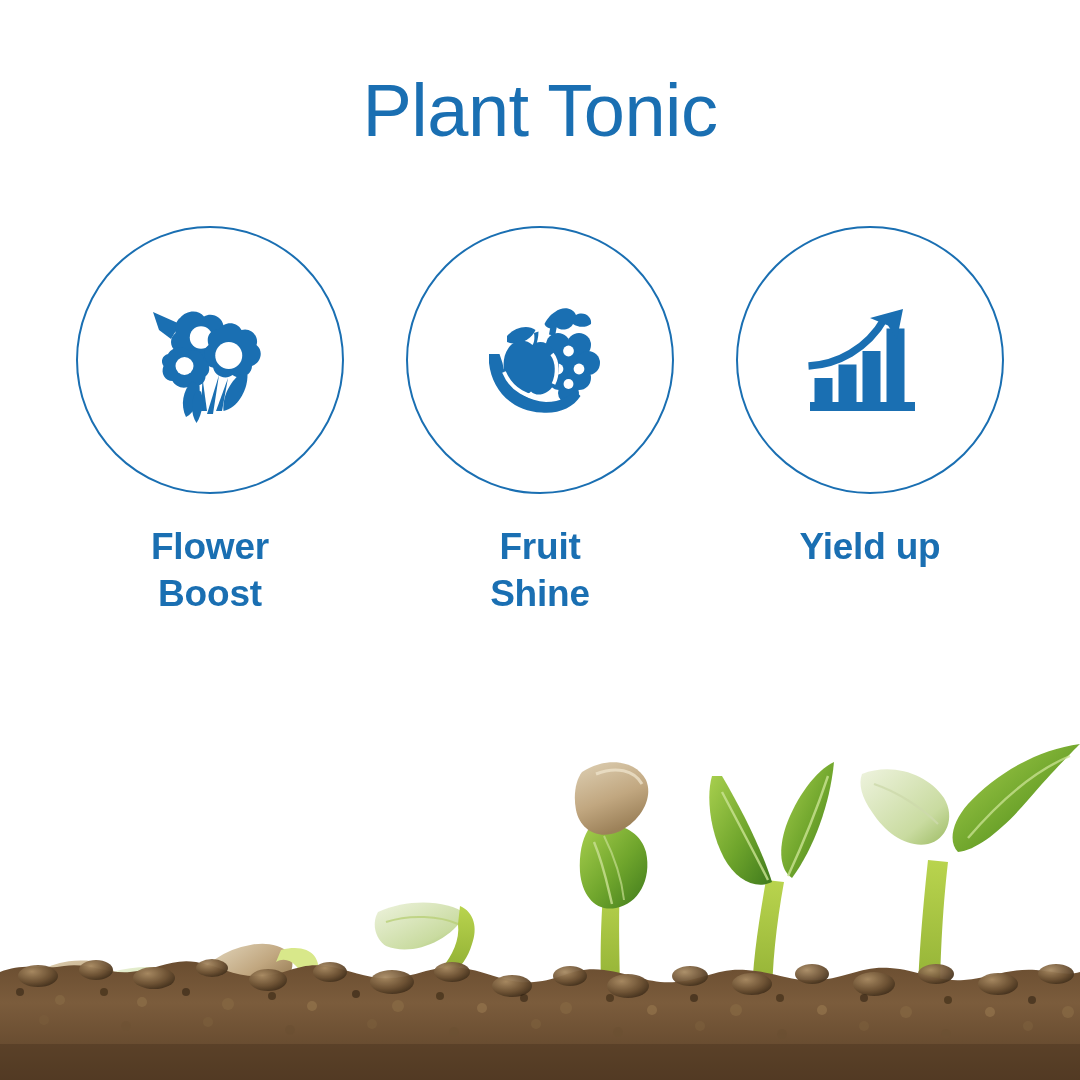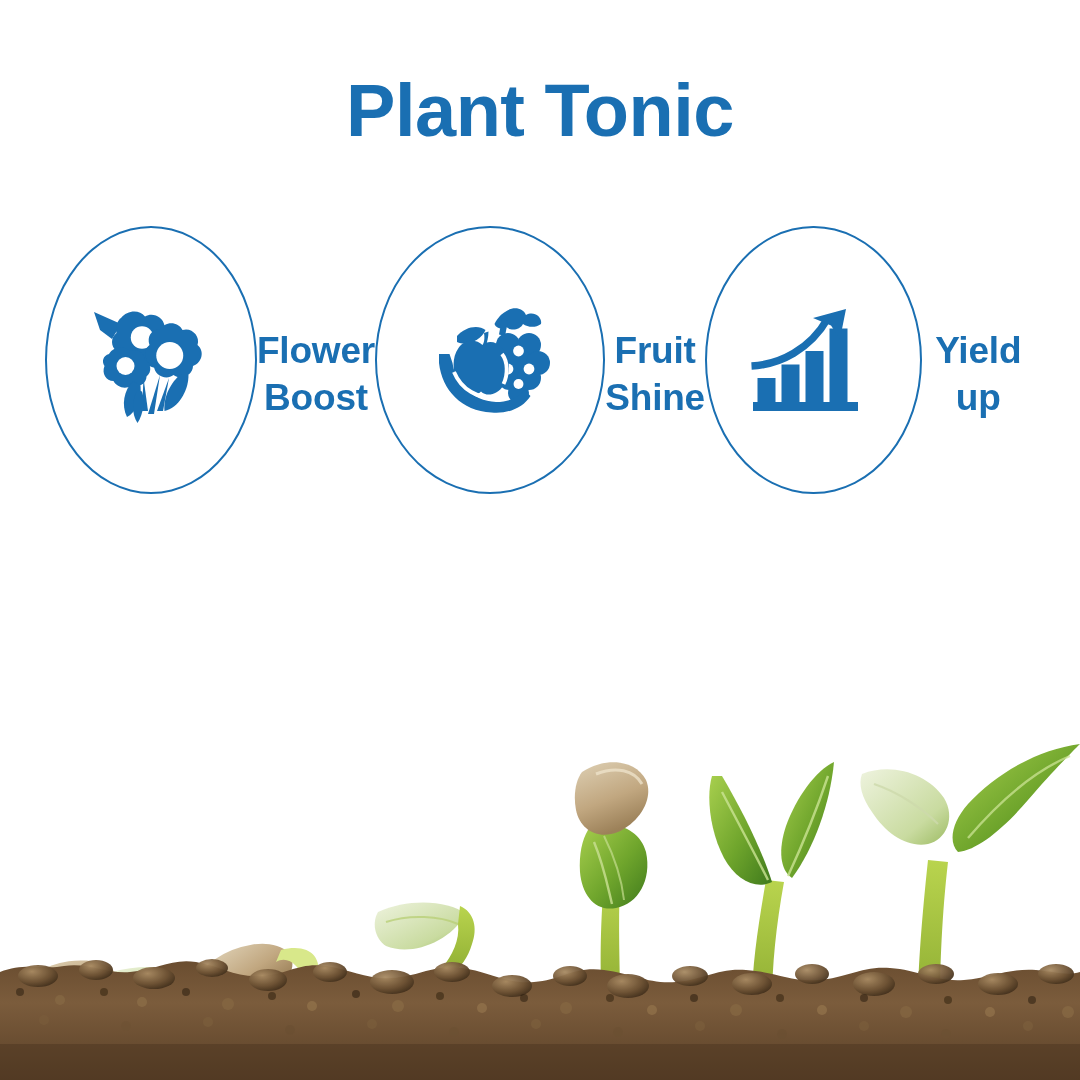--- a/index.html
+++ b/index.html
@@ -16,37 +16,38 @@
     background:#ffffff;
     overflow:hidden;
   }
 
   
   .title {
     position:absolute;
     top:74px; left:0; right:0;
     text-align:center;
     font-size:74px;
-    font-weight:bold;
+    font-weight:normal;
     letter-spacing:-0.5px;
     color:#1a6fb2;
     line-height:1.0;
   }
 
   
   .features {
     position:absolute;
     top:226px; left:0; width:1080px;
     display:flex;
     justify-content:center;
     align-items:flex-start;
   }
   .feature {
     width:330px;
     display:flex;
+    flex-direction:column;
     align-items:center;
   }
   .circle {
     width:268px; height:268px;
     border:2.4px solid #1a6fb2;
     border-radius:50%;
     display:flex;
     align-items:center;
     justify-content:center;
     background:#ffffff;

